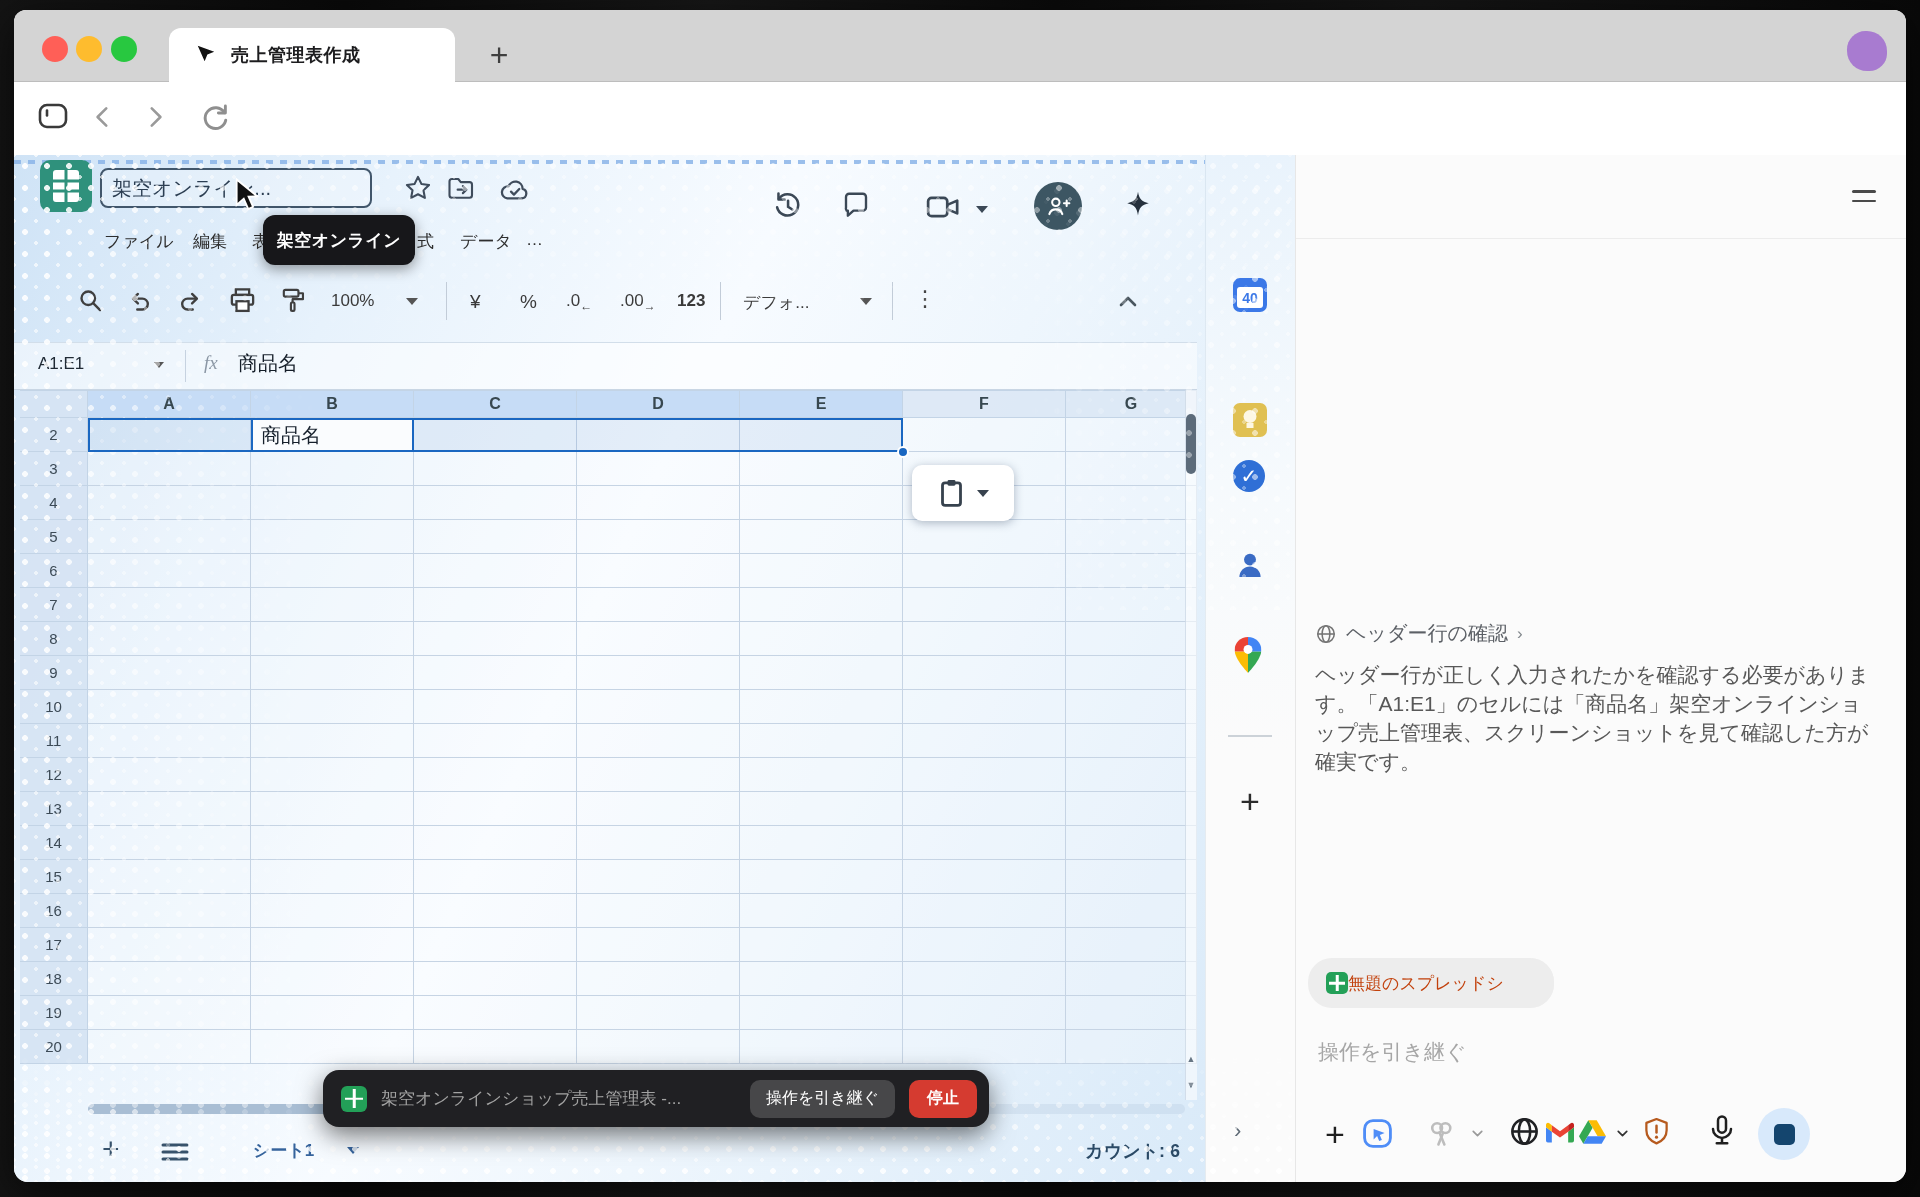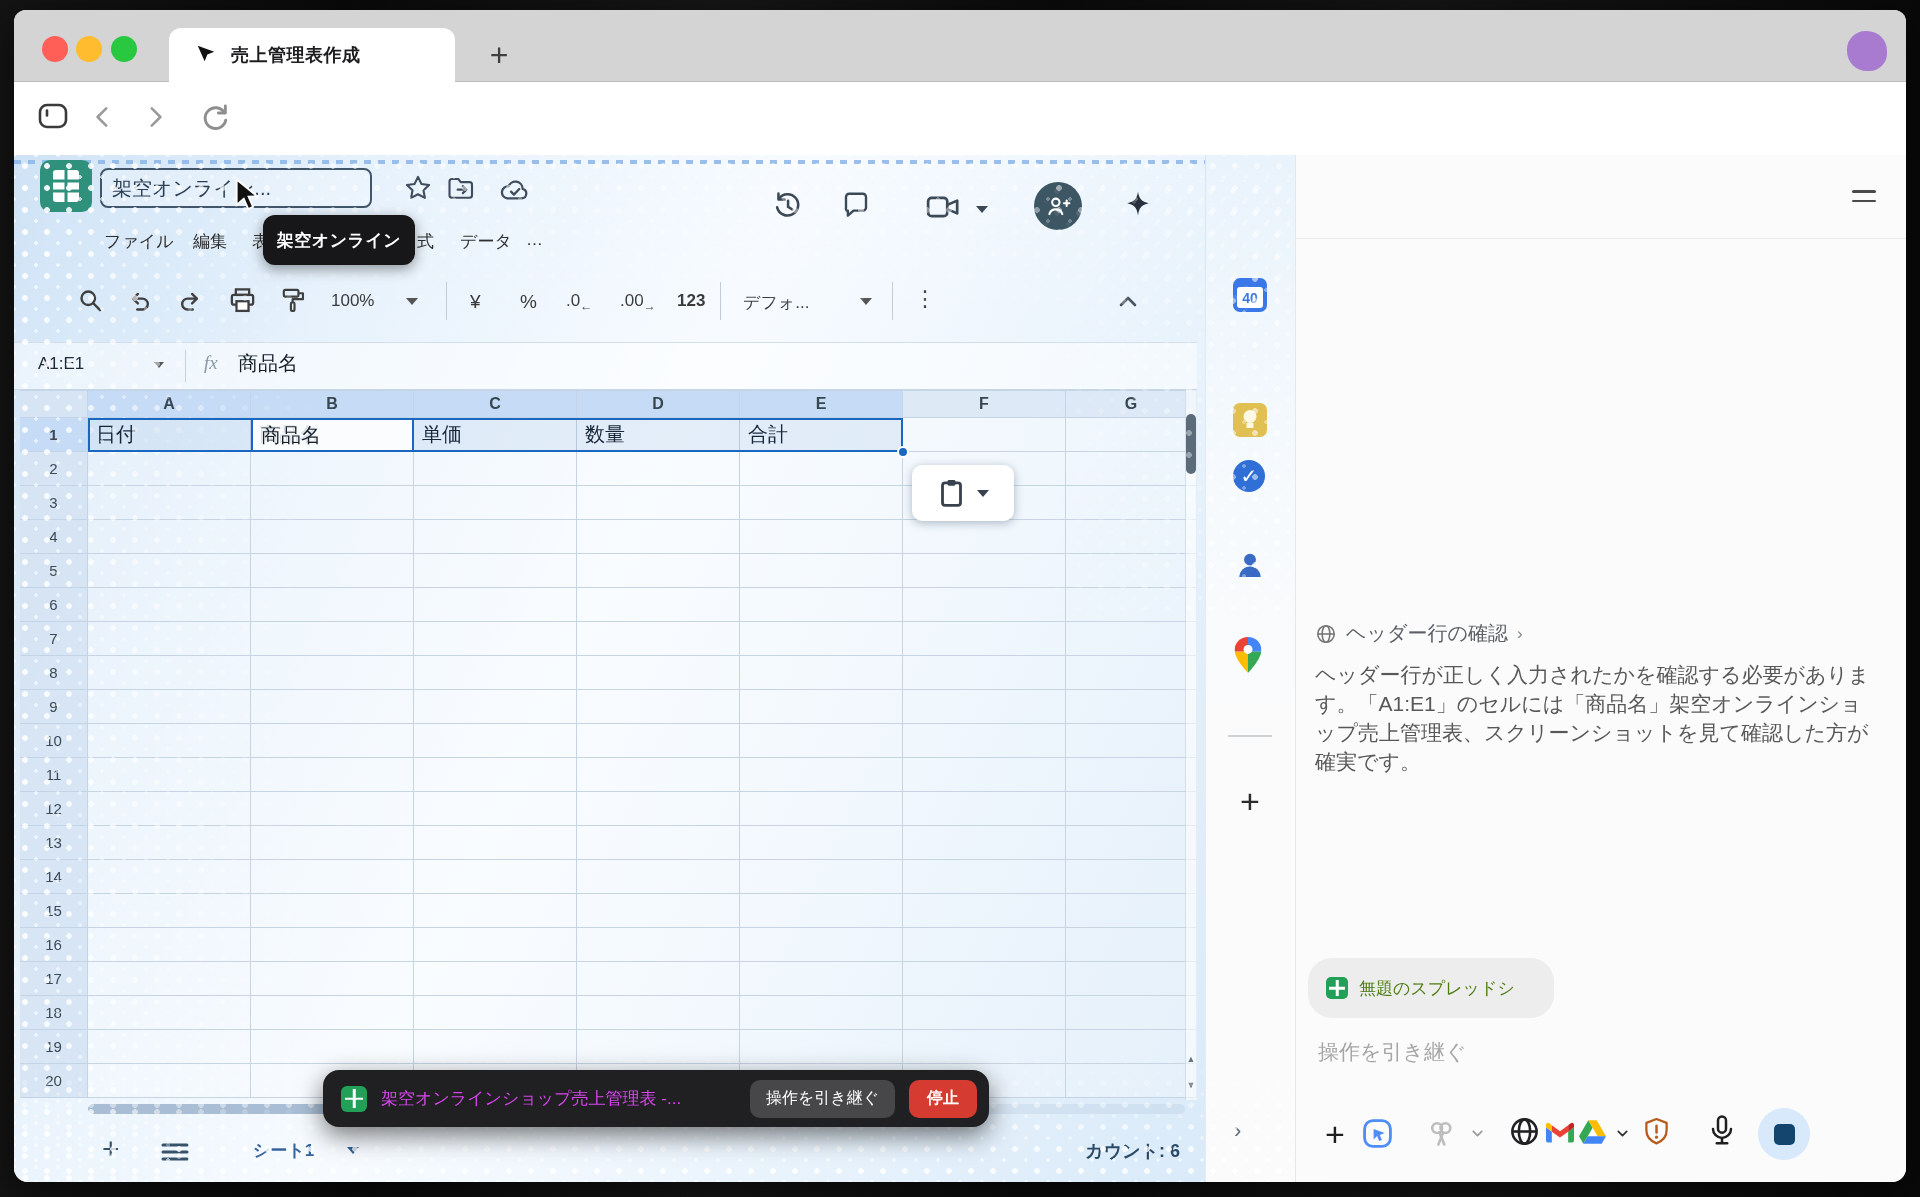--- a/index.html
+++ b/index.html
@@ -133,21 +133,21 @@
   
   .bbar-ic { position:absolute; color:#37526b; }
   .sheet-tab { position:absolute; left:239px; top:1129px; font-size:17px; font-weight:700; color:#35639c; }
   .count-label { position:absolute; left:1054px; top:1129px; width:112px; text-align:right;
     font-size:18px; font-weight:700; color:#2b4a66; }
 
   
   .toast { position:absolute; left:309px; top:1060px; width:666px; height:57px;
     background:#202023; border-radius:16px; display:flex; align-items:center;
     padding:0 12px 0 18px; gap:14px; z-index:50; box-shadow:0 8px 26px rgba(0,0,0,.55); }
-  .toast-title { color:#d946ef; font-size:17px; flex:1; white-space:nowrap; overflow:hidden; }
+  .toast-title { color:#a3a3a3; font-size:17px; flex:1; white-space:nowrap; overflow:hidden; }
   .toast-btn { height:38px; border-radius:10px; display:flex; align-items:center;
     padding:0 16px; font-size:16px; color:#fff; }
   .toast-gray { background:#474749; }
   .toast-red { background:#d53b30; font-weight:700; padding:0 18px; }
 
   .gicon { border-radius:6px; background:#23a058; position:relative; }
   .gicon::before,.gicon::after { content:""; position:absolute; background:#fff; }
   .gicon::before { left:50%; top:15%; width:2.5px; height:70%; transform:translateX(-50%); }
   .gicon::after { top:50%; left:15%; height:2.5px; width:70%; transform:translateY(-50%); }
 
@@ -176,23 +176,23 @@
   .chip1 { position:absolute; right:63px; top:250px; height:45px; background:#d8e9fb;
     border-radius:22px; display:flex; align-items:center; gap:11px; padding:0 18px;
     font-size:17px; color:#3a3f45; }
   .bubble { position:absolute; right:44px; top:320px; width:384px; background:#d7e8f9;
     border-radius:20px; padding:22px 24px; font-size:22px; line-height:32px; color:#3b5878; }
   .step { position:absolute; left:1301px; top:610px; display:flex; align-items:center; gap:9px;
     font-size:20px; color:#5c6066; }
   .step-chev { font-size:17px; color:#80868b; }
   .para { position:absolute; left:1301px; top:650px; width:560px; font-size:21px;
     line-height:29px; color:#585858; }
-  .chip2 { position:absolute; left:1294px; top:948px; width:246px; height:60px; background:#ededed;
-    border-radius:24px; display:flex; align-items:center; gap:11px; padding:0 18px;
-    font-size:17px; color:#4d7c0f; overflow:hidden; position:absolute; }
+  .chip2 { position:absolute; left:1294px; top:948px; width:246px; height:50px; background:#ededed;
+    border-radius:24px; display:flex; align-items:center; padding:0 18px;
+    font-size:17px; color:#c2410c; overflow:hidden; position:absolute; }
   .chip2::after { content:""; position:absolute; right:0; top:0; width:46px; height:100%;
     background:linear-gradient(to right,rgba(237,237,237,0),#ededed); }
   .chip2 span { white-space:nowrap; }
   .composer-ph { position:absolute; left:1304px; top:1028px; font-size:21px; color:#a6a6a6; }
   .cmp { position:absolute; display:flex; align-items:center; justify-content:center; }
   .stop-btn { position:absolute; left:1744px; top:1098px; width:52px; height:52px; border-radius:50%;
     background:#d8e9fb; display:flex; align-items:center; justify-content:center; }
   .stop-sq { width:21px; height:21px; border-radius:5px; background:#14456e; }
   .chev-sm { font-size:15px; color:#555; }
 
@@ -393,30 +393,20 @@
         <div class="g-corner"></div>
         <div class="g-colhdr sel" style="width: 163px;">A</div>
         <div class="g-colhdr sel" style="width: 163px;">B</div>
         <div class="g-colhdr sel" style="width: 163px;">C</div>
         <div class="g-colhdr sel" style="width: 163px;">D</div>
         <div class="g-colhdr sel" style="width: 163px;">E</div>
         <div class="g-colhdr" style="width: 163px;">F</div>
         <div class="g-colhdr" style="width: 131px;">G</div>
       </div>
       <div class="g-row">
-        <div class="g-gut sel">1</div>
-        <div class="g-cell" style="width: 163px;">日付</div>
-        <div class="g-cell" style="width: 163px;">商品名</div>
-        <div class="g-cell" style="width: 163px;">単価</div>
-        <div class="g-cell" style="width: 163px;">数量</div>
-        <div class="g-cell" style="width: 163px;">合計</div>
-        <div class="g-cell" style="width: 163px;"></div>
-        <div class="g-cell" style="width: 131px;"></div>
-      </div>
-      <div class="g-row">
         <div class="g-gut">2</div>
         <div class="g-cell" style="width: 163px;"></div>
         <div class="g-cell" style="width: 163px;"></div>
         <div class="g-cell" style="width: 163px;"></div>
         <div class="g-cell" style="width: 163px;"></div>
         <div class="g-cell" style="width: 163px;"></div>
         <div class="g-cell" style="width: 163px;"></div>
         <div class="g-cell" style="width: 131px;"></div>
       </div>
       <div class="g-row">

